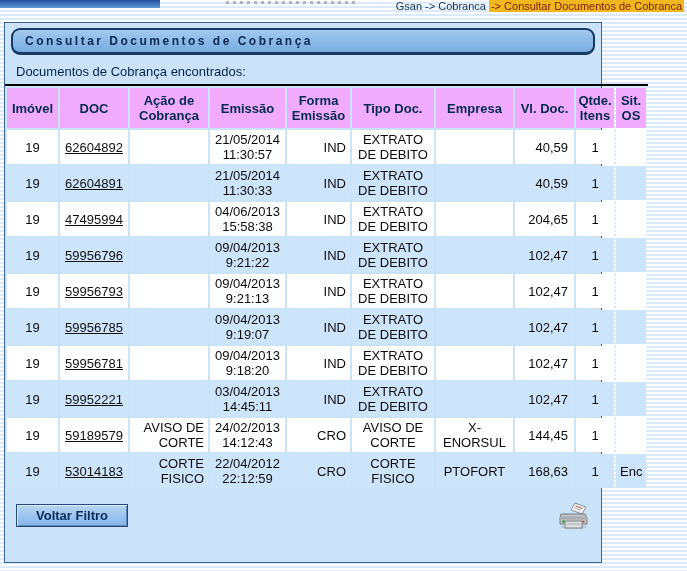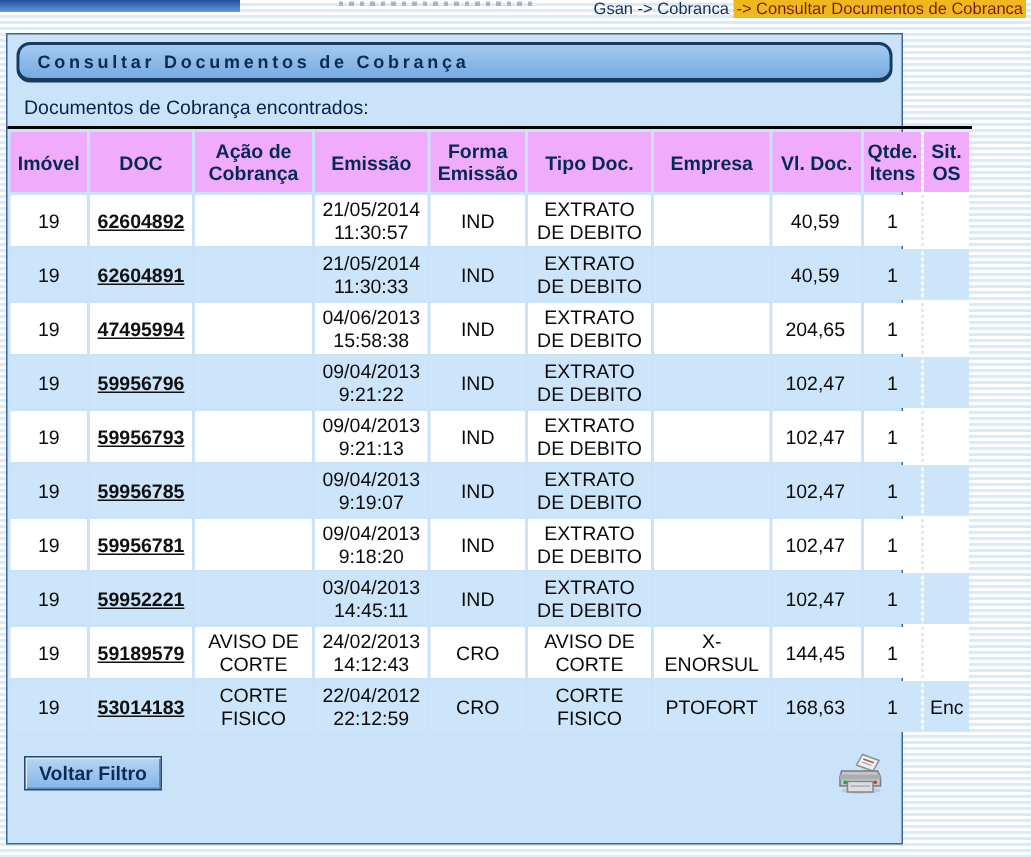--- a/index.html
+++ b/index.html
@@ -29,27 +29,27 @@
   
   .table-wrap{width:643px;margin:0 auto;}
   .table-topline{height:2px;background:#000;}
   table.doc-table{width:643px;border-spacing:2px;table-layout:fixed;
     font-size:13px;color:#0b0b0b;}
   .doc-table th{background:#f0abfc;color:#05294f;font-weight:bold;font-size:13px;
     height:38px;line-height:15px;padding:1px 2px;text-align:center;vertical-align:middle;}
   .doc-table td{background:#ffffff;height:32px;padding:1px 4px;line-height:15px;
     vertical-align:middle;overflow:hidden;}
   .doc-table tbody tr:nth-child(even) td{background:#cde5fb;}
-  td.c{text-align:center;} td.l{text-align:center;} td.r{text-align:center;padding-right:6px;}
-  a.doc-link{color:#101010;text-decoration:underline;cursor:pointer;font-weight:bold;}
+  td.c{text-align:center;} td.l{text-align:right;} td.r{text-align:right;padding-right:6px;}
+  a.doc-link{color:#101010;text-decoration:underline;cursor:pointer;}
   
   .footer-row{display:flex;justify-content:space-between;align-items:center;
     margin-top:11px;padding:0 12px 0 11px;}
   button.voltar{font-family:"Liberation Sans",sans-serif;font-size:13px;font-weight:bold;
-    color:#0a2c5c;padding:3px 9px;cursor:pointer;
+    color:#0a2c5c;padding:3px 19px;cursor:pointer;
     background:linear-gradient(180deg,#b7d6f3,#85b5e8);
     border:1px solid #26497b;
     box-shadow:inset 1px 1px 0 #ddedfb,inset -1px -1px 0 #5d88b8;}
   .printer{cursor:pointer;line-height:0;display:inline-block;}
   .pagination{text-align:center;margin-top:5px;font-size:13px;color:#000;}
   .pg-current{font-weight:bold;}
   .pg-link{text-decoration:underline;color:#000;margin-left:6px;cursor:pointer;}
 </style>
 </head>
 <body>

